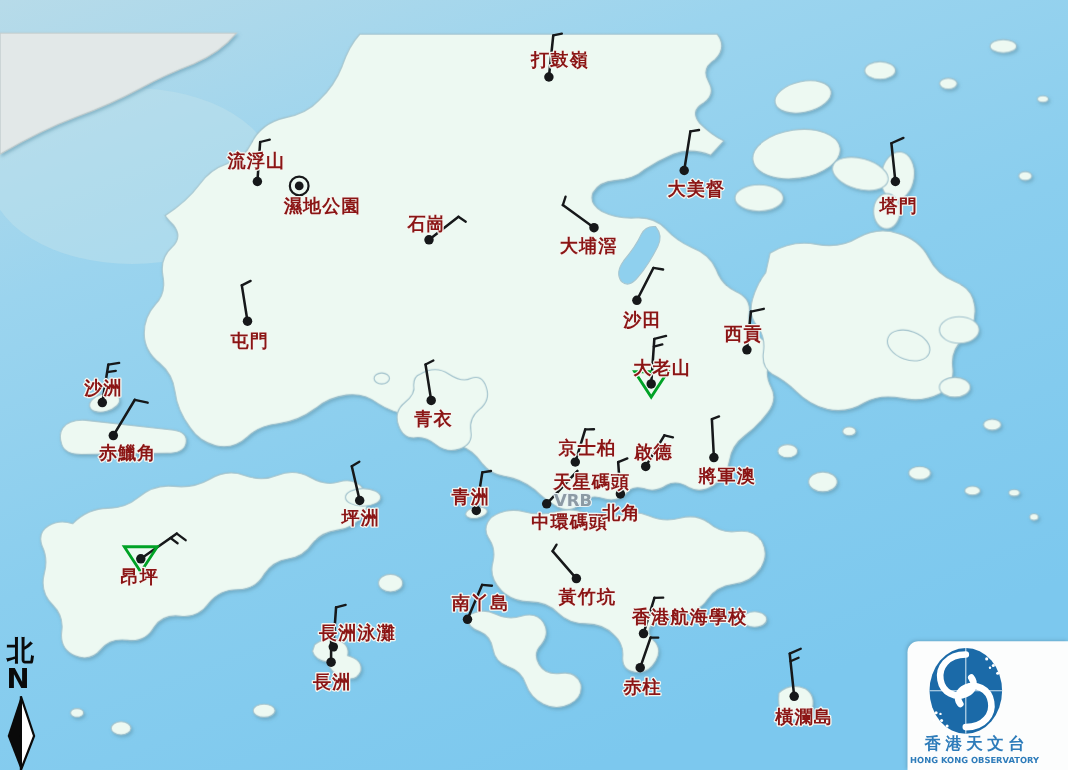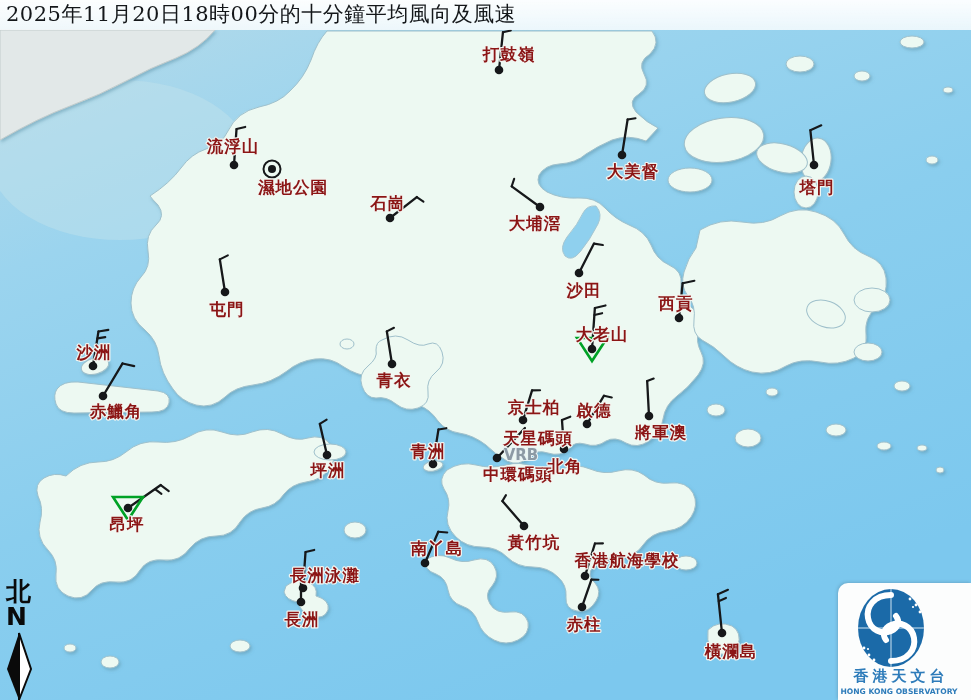--- a/index.html
+++ b/index.html
@@ -10,21 +10,21 @@
              background:linear-gradient(to bottom,rgba(255,255,255,.96),rgba(255,255,255,.80));
              z-index:5;}
   #title-text{font-size:21px;line-height:29px;color:#14171a;padding-left:6px;letter-spacing:.5px;
               white-space:nowrap;}
   
   #compass{position:absolute;left:4px;top:579px;width:40px;z-index:6;text-align:left;color:#0a0a0a;}
   #compass .cjk{font-size:25px;font-weight:bold;line-height:26px;margin-left:2px;}
   #compass .en{font-size:25px;font-weight:900;line-height:24px;margin-left:2px;
                font-family:"DejaVu Sans","Liberation Sans",sans-serif;}
   
-  #logo{position:absolute;right:0;bottom:0;width:133px;height:117px;background:#fcfdfd;
+  #logo{position:absolute;right:0;bottom:0;width:146px;height:117px;background:#fcfdfd;
         border-radius:10px 0 0 0;z-index:6;box-shadow:-1px -1px 3px rgba(60,90,110,.25);}
   #logo svg{display:block;}
   .logo-cjk{font:bold 15px "DejaVu Serif",serif;fill:#2e7cba;letter-spacing:4px;}
   .logo-en{font:bold 7.6px "DejaVu Sans","Liberation Sans",sans-serif;fill:#2e7cba;}
   
   .stn{font:bold 16.5px "DejaVu Serif","Liberation Serif",serif;
        paint-order:stroke;stroke:#f3f6f1;stroke-width:2.4px;stroke-linejoin:round;
        letter-spacing:1px;text-anchor:middle;}
   .vrb{font:bold 15px "DejaVu Sans","Liberation Sans",sans-serif;
        paint-order:stroke;stroke:#e8f2f4;stroke-width:2px;text-anchor:middle;}
@@ -315,23 +315,20 @@
         <text x="437" y="554" class="stn" fill="#8b1515">南丫島</text>
         <text x="534" y="548" class="stn" fill="#8b1515">黃竹坑</text>
         <text x="627" y="566" class="stn" fill="#8b1515">香港航海學校</text>
         <text x="584" y="630" class="stn" fill="#8b1515">赤柱</text>
         <text x="731" y="657" class="stn" fill="#8b1515">橫瀾島</text>
         <text x="325" y="581" class="stn" fill="#8b1515">長洲泳灘</text>
         <text x="302" y="625" class="stn" fill="#8b1515">長洲</text>
       </g>
   </svg>
 
-  <div id="title-bar">
-    <div id="title-text">2025年11月20日18時00分的十分鐘平均風向及風速</div>
-  </div>
 
   <div id="compass">
     <div class="cjk">北</div>
     <div class="en">N</div>
     <svg width="36" height="74">
       <polygon points="15,4 3,40 15,71" fill="#0a0a0a"></polygon>
       <polygon points="15,4 27,40 15,71" fill="#ffffff" stroke="#0a0a0a" stroke-width="2"></polygon>
     </svg>
   </div>
 

